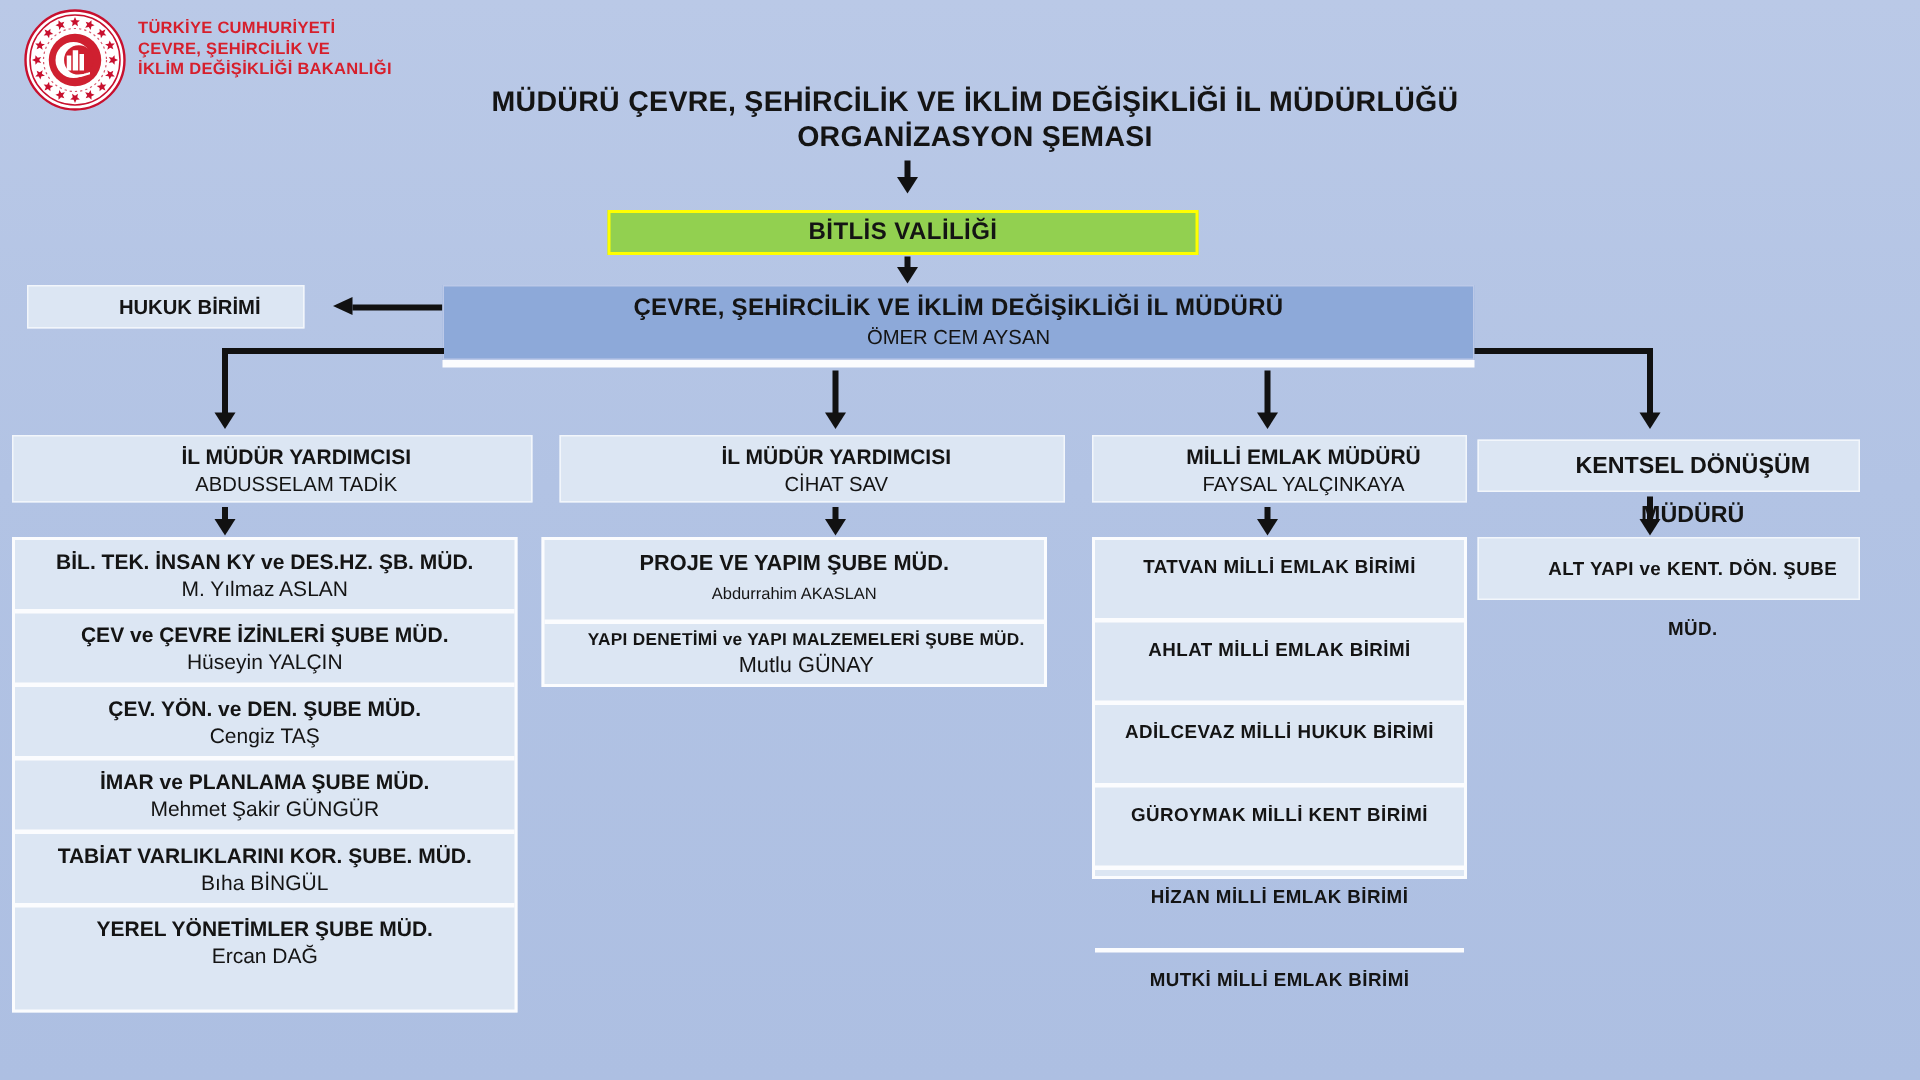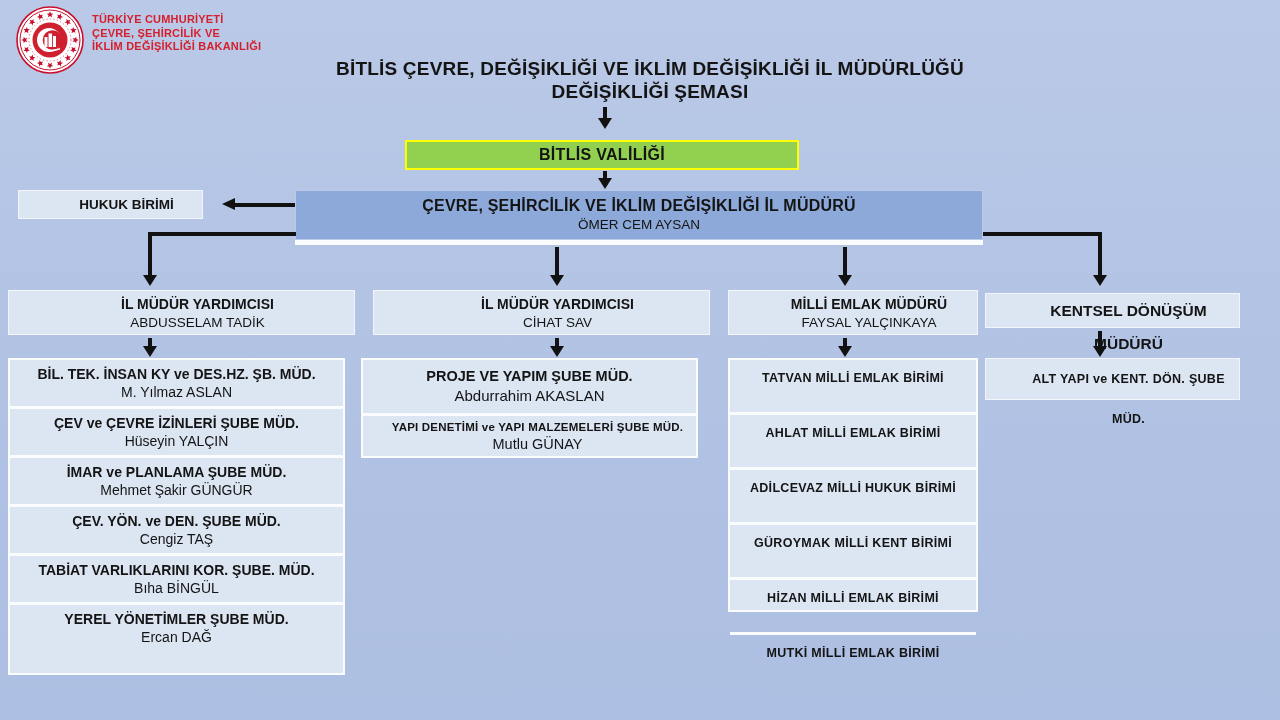--- a/index.html
+++ b/index.html
@@ -24,21 +24,21 @@
   .dep .t1{font-weight:bold; font-size:14px; line-height:19px; padding-top:3.5px;}
   .dep .t2{font-size:13.5px; line-height:18px;}
   .single{font-weight:bold; font-size:15.5px;}
   .list{background:#dce6f3; border:2px solid #fbfcfe;}
   .lrow{border-bottom:3px solid #fbfcfe; padding:5px 16px 5px;}
   .lrow:last-child{border-bottom:none;}
   .lrow .rt{font-weight:bold; font-size:14px; line-height:18px;}
   .lrow .rn{font-size:14px; line-height:18px;}
   .c2row1{border-bottom:3px solid #fbfcfe; padding:7px 2px 7px;}
   .c2row1 .rt{font-weight:bold; font-size:14.5px; line-height:19px;}
-  .c2row1 .rn{font-size:15px; line-height:20px;}
+  .c2row1 .rn{font-size:11px; line-height:20px;}
   .c2row2{padding:4px 2px 5px;margin-left:16px;}
   .c2row2 .rt{font-weight:bold; font-size:11.5px; line-height:15px; letter-spacing:0.2px;}
   .c2row2 .rn{font-size:14.5px; line-height:19px;}
   .c3row{height:41px; border-bottom:3px solid #fbfcfe; padding-top:11px; font-weight:bold; font-size:12.5px; letter-spacing:0.3px;}
   .c3row:last-child{height:38px; border-bottom:none;}
   .c4{font-weight:bold; font-size:12.5px; line-height:40px; letter-spacing:0.3px;}
   
   .vline{width:4px; background:#111;}
   .hline{height:4px; background:#111;}
   .a-down{width:0; height:0; border-left:7px solid transparent; border-right:7px solid transparent; border-top:11px solid #111;}
@@ -112,22 +112,22 @@
     <path d="M26 42 Q34 46 44 42 L44 43.5 Q34 47.5 26 43.5 Z" fill="#ffffff"></path>
   </svg>
 
   <div class="abs min-text" style="left:92px; top:13px;">
     <div>TÜRKİYE CUMHURİYETİ</div>
     <div>ÇEVRE, ŞEHİRCİLİK VE</div>
     <div>İKLİM DEĞİŞİKLİĞİ BAKANLIĞI</div>
   </div>
 
   <div class="abs main-title" style="left:280px; top:58px; width:740px;">
-    <div>BİTLİS ÇEVRE, DEĞİŞİKLİĞİ VE İKLİM DEĞİŞİKLİĞİ İL MÜDÜRLÜĞÜ</div>
-    <div>DEĞİŞİKLİĞİ ŞEMASI</div>
+    <div>MÜDÜRÜ ÇEVRE, ŞEHİRCİLİK VE İKLİM DEĞİŞİKLİĞİ İL MÜDÜRLÜĞÜ</div>
+    <div>ORGANİZASYON ŞEMASI</div>
   </div>
 
   <div class="abs vline" style="left:603px; top:107px; height:12px;"></div>
   <div class="abs a-down" style="left:598px; top:118px;"></div>
 
   <div class="abs box gov" style="left:405px; top:140px; width:394px; height:30px;">
     <span>BİTLİS VALİLİĞİ</span>
   </div>
 
   <div class="abs vline" style="left:603px; top:171px; height:8px;"></div>
@@ -191,26 +191,26 @@
   <div class="abs box list" style="left:8px; top:358px; width:337px; height:317px; text-align:center;">
     <div class="lrow">
       <div class="rt">BİL. TEK. İNSAN KY ve DES.HZ. ŞB. MÜD.</div>
       <div class="rn">M. Yılmaz ASLAN</div>
     </div>
     <div class="lrow">
       <div class="rt">ÇEV ve ÇEVRE İZİNLERİ ŞUBE MÜD.</div>
       <div class="rn">Hüseyin YALÇIN</div>
     </div>
     <div class="lrow">
+      <div class="rt">ÇEV. YÖN. ve DEN. ŞUBE MÜD.</div>
+      <div class="rn">Cengiz TAŞ</div>
+    </div>
+    <div class="lrow">
       <div class="rt">İMAR ve PLANLAMA ŞUBE MÜD.</div>
       <div class="rn">Mehmet Şakir GÜNGÜR</div>
-    </div>
-    <div class="lrow">
-      <div class="rt">ÇEV. YÖN. ve DEN. ŞUBE MÜD.</div>
-      <div class="rn">Cengiz TAŞ</div>
     </div>
     <div class="lrow">
       <div class="rt">TABİAT VARLIKLARINI KOR. ŞUBE. MÜD.</div>
       <div class="rn">Bıha BİNGÜL</div>
     </div>
     <div class="lrow">
       <div class="rt">YEREL YÖNETİMLER ŞUBE MÜD.</div>
       <div class="rn">Ercan DAĞ</div>
     </div>
   </div>
@@ -219,21 +219,21 @@
     <div class="c2row1">
       <div class="rt">PROJE VE YAPIM ŞUBE MÜD.</div>
       <div class="rn">Abdurrahim AKASLAN</div>
     </div>
     <div class="c2row2">
       <div class="rt">YAPI DENETİMİ ve YAPI MALZEMELERİ ŞUBE MÜD.</div>
       <div class="rn">Mutlu GÜNAY</div>
     </div>
   </div>
 
-  <div class="abs box list" style="left:728px; top:358px; width:250px; height:254px; text-align:center;">
+  <div class="abs box list" style="left:728px; top:358px; width:250px; height:228px; text-align:center;">
     <div class="c3row">TATVAN MİLLİ EMLAK BİRİMİ</div>
     <div class="c3row">AHLAT MİLLİ EMLAK BİRİMİ</div>
     <div class="c3row">ADİLCEVAZ MİLLİ HUKUK BİRİMİ</div>
     <div class="c3row">GÜROYMAK MİLLİ KENT BİRİMİ</div>
     <div class="c3row">HİZAN MİLLİ EMLAK BİRİMİ</div>
     <div class="c3row">MUTKİ MİLLİ EMLAK BİRİMİ</div>
   </div>
 
   <div class="abs box light c4" style="left:985px; top:358px; width:255px; height:42px;">
     <span>ALT YAPI ve KENT. DÖN. ŞUBE MÜD.</span>

